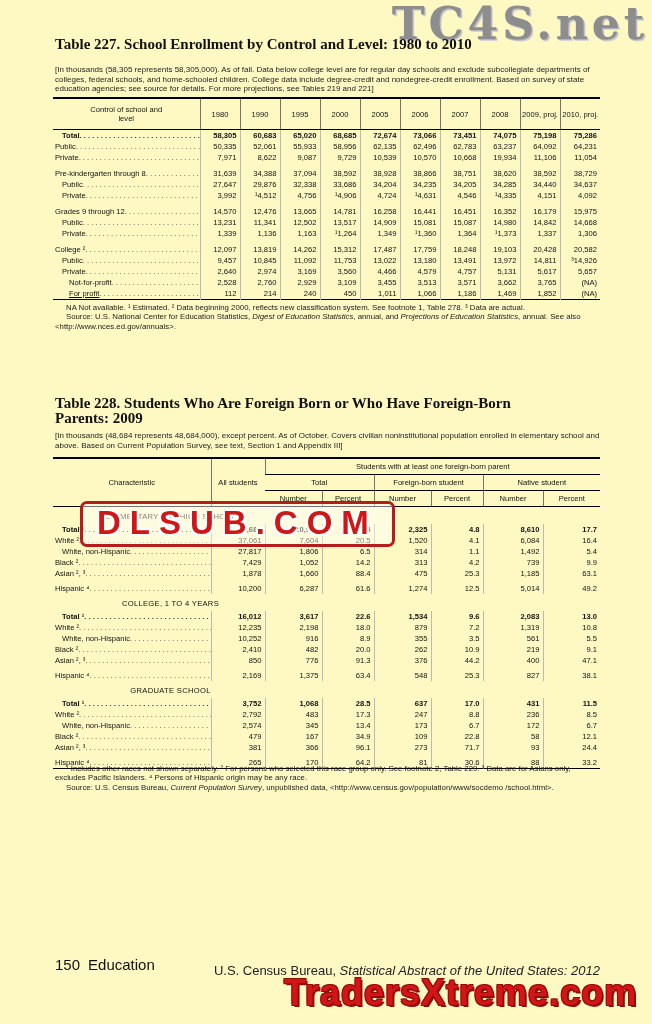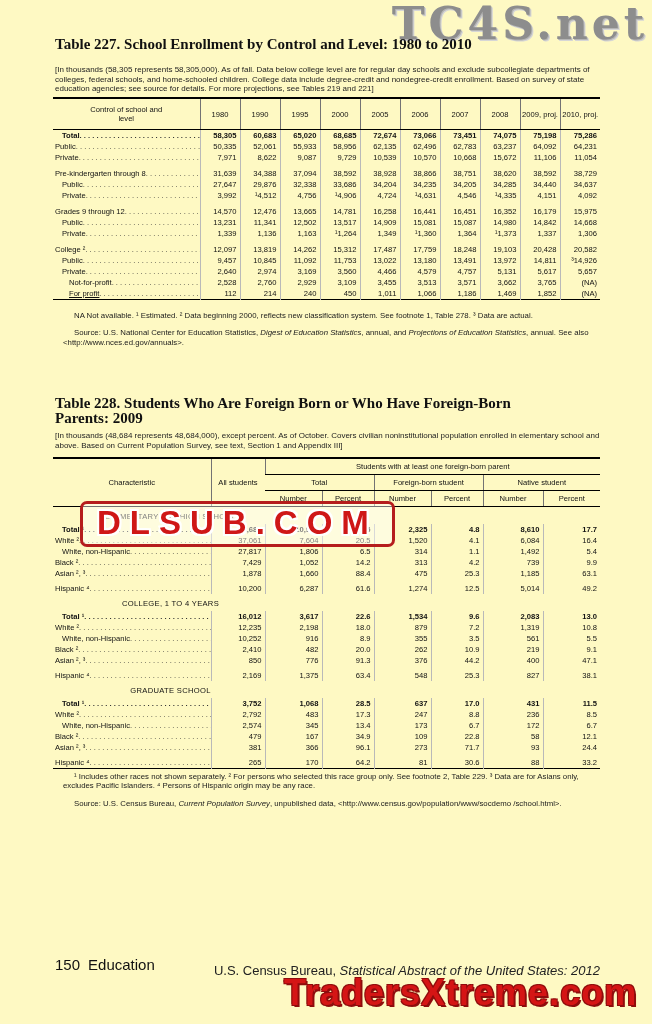--- a/index.html
+++ b/index.html
@@ -76,21 +76,21 @@
   td.sechead { padding-top:4px; padding-bottom:1px; line-height:12px; }
   .secspan { display:inline-block; width:235px; text-align:center; letter-spacing:0.3px; }
 
   
   .fnblock {
     position:absolute; left:55px; width:545px;
     font-size:7.8px; line-height:9.4px; color:#1a1a1a;
   }
   #fn227 { top:303px; }
   #fn228 { top:764px; }
-  .fnblock p { margin:8px; text-indent:11px; }
+  .fnblock p { margin:0; text-indent:11px; }
 
   
   .footer-left { position:absolute; left:55px; top:956px; font-size:15px; color:#111; }
   .footer-left .pgnum { margin-right:8px; }
   .footer-right { position:absolute; right:52px; top:963px; font-size:13px; color:#222; white-space:nowrap; }
 </style>
 </head>
 <body>
 
 <div class="page">
@@ -173,21 +173,21 @@
               <span class="dots"></span>
             </div>
           </td>
           <td class="num">7,971</td>
           <td class="num">8,622</td>
           <td class="num">9,087</td>
           <td class="num">9,729</td>
           <td class="num">10,539</td>
           <td class="num">10,570</td>
           <td class="num">10,668</td>
-          <td class="num">15,672</td>
+          <td class="num">19,934</td>
           <td class="num">11,106</td>
           <td class="num">11,054</td>
         </tr>
         <tr>
           <td class="lab">
             <div class="labwrap">
               <span class="labtxt" style="padding-left: 2px;">Pre-kindergarten through 8</span>
               <span class="dots"></span>
             </div>
           </td>

